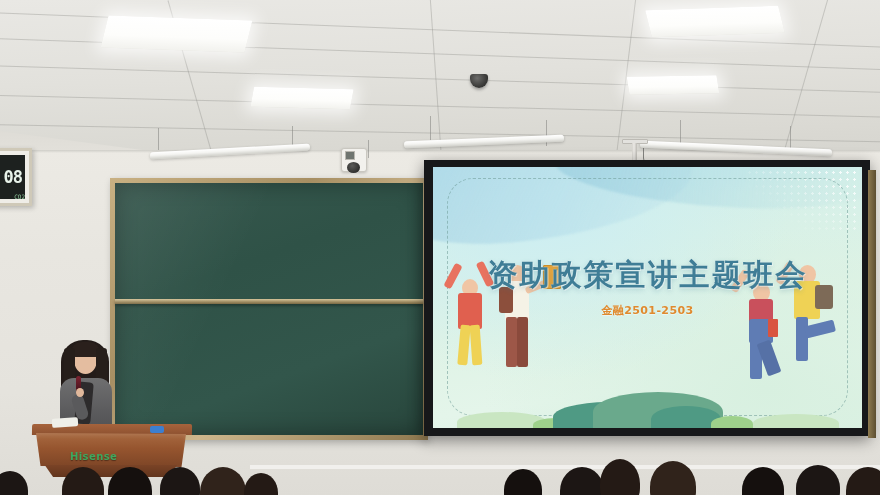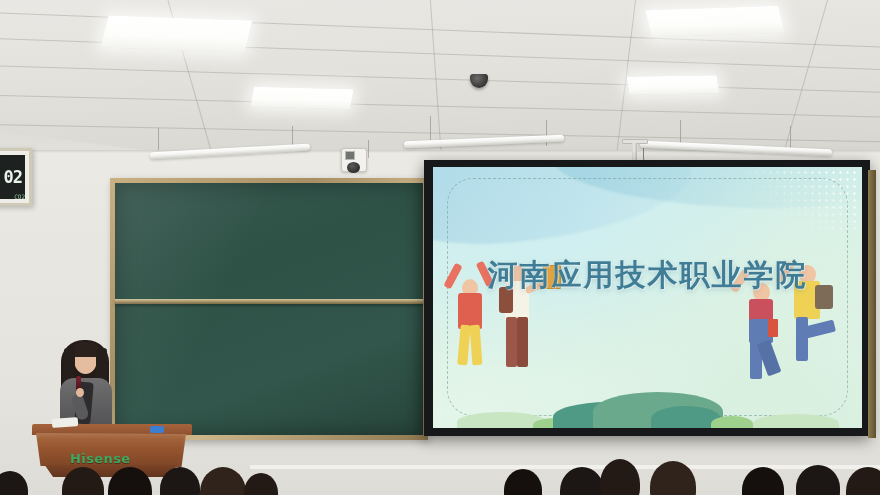--- a/index.html
+++ b/index.html
@@ -333,21 +333,21 @@
     box-shadow:inset 0 2px 5px rgba(255,255,255,.12);
   }
   .podium-base {
     position:absolute; left:10px; top:41px; width:138px; height:12px;
     background:linear-gradient(180deg,#7a4326,#62351d);
     clip-path:polygon(2% 0, 98% 0, 92% 100%, 8% 100%);
   }
   .podium-logo {
     position:absolute; left:34px; top:18px;
     font-family:"DejaVu Sans", sans-serif;
-    font-size:13px; font-weight:bold; letter-spacing:.4px;
+    font-size:10px; font-weight:bold; letter-spacing:.4px;
     color:#3fa85e;
     text-shadow:0 1px 1px rgba(0,0,0,.4);
   }
   .podium-item {
     position:absolute; border-radius:2px;
   }
 
   
   .audience { position:absolute; left:0; bottom:0; width:880px; height:58px; }
   .head {
@@ -410,21 +410,21 @@
   <div class="tube-wire" style="left:790px; top:126px; height:26px;"></div>
   <div class="tube" style="left:640px; top:145px; width:192px; transform:rotate(2.6deg);"></div>
 
   <div class="wall-dev-body" style="left:341px; top:148px; width:26px; height:24px;"></div>
   <div class="wall-dev-screen" style="left:345px; top:151px; width:10px; height:9px;"></div>
   <div class="wall-dev-lens" style="left:347px; top:162px; width:13px; height:11px;"></div>
   <div class="tube-wire" style="left:368px; top:140px; height:18px;"></div>
 
   <div class="clock">
     <div class="clock-face">
-      <span class="clock-digits">02</span>
+      <span class="clock-digits">08</span>
     </div>
     <span class="clock-sub">CO2</span>
   </div>
 
   <div class="board-frame">
     <div class="board-inner">
       <div class="board-rail" style="top:116px;"></div>
       <div class="board-gloss"></div>
     </div>
   </div>
@@ -488,21 +488,22 @@
       <div class="foliage">
         <div class="bush pale" style="left:24px;  width:90px;  height:20px;"></div>
         <div class="bush light" style="left:100px; width:46px;  height:14px;"></div>
         <div class="bush dark" style="left:120px; width:110px; height:30px;"></div>
         <div class="bush" style="left:160px; width:130px; height:40px;"></div>
         <div class="bush dark" style="left:218px; width:70px;  height:26px;"></div>
         <div class="bush light" style="left:278px; width:42px;  height:16px;"></div>
         <div class="bush pale" style="left:320px; width:86px;  height:18px;"></div>
       </div>
 
-      <div class="slide-title">河南应用技术职业学院</div>
+      <div class="slide-title">资助政策宣讲主题班会</div>
+      <div class="slide-subtitle">金融2501-2503</div>
 
     </div>
   </div>
 
   <div class="presenter">
     <div class="pr-hair-back"></div>
     <div class="pr-face"></div>
     <div class="pr-hair-front"></div>
     <div class="pr-hair-side" style="left:16px;"></div>
     <div class="pr-hair-side" style="left:48px;"></div>

